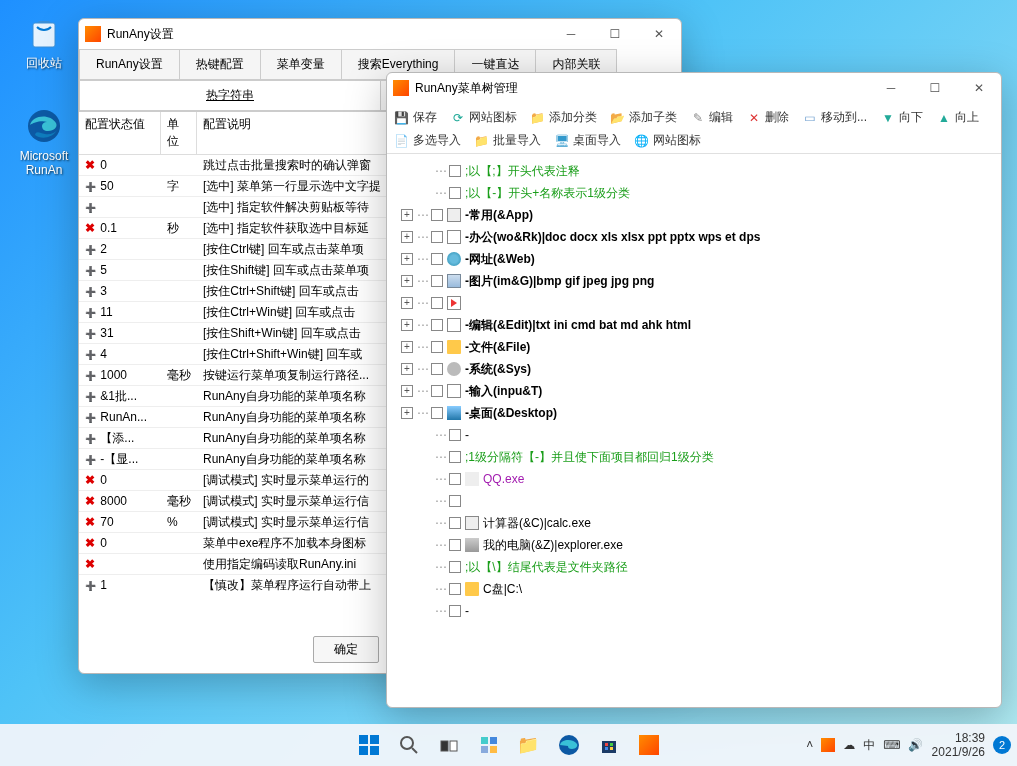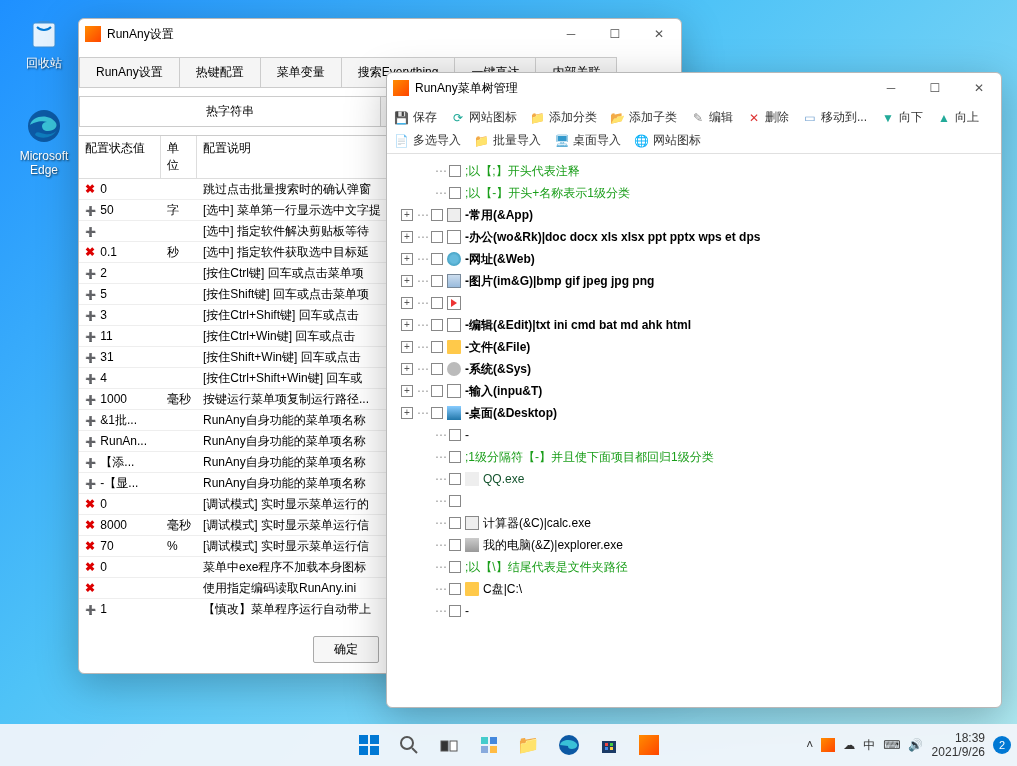--- a/index.html
+++ b/index.html
@@ -19,21 +19,21 @@
 
 
 .win { position: absolute; background: #fff; border: 1px solid #b8b8b8; border-radius: 6px; box-shadow: 0 10px 40px rgba(0,0,0,0.25); display: flex; flex-direction: column; }
 .titlebar { height: 30px; display: flex; align-items: center; padding-left: 6px; }
 .titlebar .ticon { width: 16px; height: 16px; background: linear-gradient(135deg,#ff8c00,#ff4500); margin-right: 6px; }
 .titlebar .ttext { flex: 1; font-size: 12px; }
 .winbtns { display: flex; }
 .winbtn { width: 44px; height: 30px; display: flex; align-items: center; justify-content: center; cursor: pointer; color: #555; }
 
 
-.win1 { left: 78px; top: 18px; width: 604px; height: 656px; gap: 8px; }
+.win1 { left: 78px; top: 18px; width: 604px; height: 656px; }
 .tabs { display: flex; border-bottom: 1px solid #ccc; }
 .tab { flex: 0 0 auto; padding: 6px 16px; border: 1px solid #ccc; border-bottom: none; margin-right: -1px; background: #f5f5f5; cursor: pointer; font-size: 12px; }
 .tab.active { background: #fff; }
 .tabrow2 .tab { flex: 1; text-align: center; }
 .note { padding: 10px 14px 8px; font-size: 12px; }
 .grid { flex: 1; overflow: hidden; border-top: 1px solid #ccc; }
 .ghead { display: flex; background: #fff; border-bottom: 1px solid #ddd; }
 .ghead div { padding: 4px 6px; border-right: 1px solid #ddd; font-size: 12px; }
 .gc1 { width: 82px; } .gc2 { width: 36px; } .gc3 { flex: 1; }
 .gbody { height: 440px; overflow: hidden; }
@@ -64,21 +64,21 @@
 .tico.globe { background: radial-gradient(#6bd 40%, #28a); border-radius: 50%; }
 .tico.img { background: linear-gradient(#cde, #9bd); border: 1px solid #789; }
 .tico.vid { background: #fff; border: 1px solid #888; position: relative; }
 .tico.vid::after { content:""; position:absolute; left:3px; top:2px; border-left:6px solid #e33; border-top:4px solid transparent; border-bottom:4px solid transparent; }
 .tico.gear { background: #bbb; border-radius: 50%; }
 .tico.desk { background: linear-gradient(#8cf,#27a); }
 .tico.qq { background: #eee; }
 .tico.calc { background: #eee; border: 1px solid #888; }
 .tico.pc { background: linear-gradient(#ccc,#999); }
 .tlabel.green { color: #1a9e1a; }
-.tlabel.blue { color: #14532d; }
+.tlabel.blue { color: #a21caf; }
 .tlabel.bold { font-weight: bold; color: #000; }
 .tlabel.norm { color: #000; }
 
 
 .badge { position:absolute; right:4px; bottom:46px; width:18px; height:18px; background:#0078d4; color:#fff; border-radius:50%; font-size:11px; display:flex; align-items:center; justify-content:center; }
 </style>
 </head>
 <body>
 
 <div class="desktop-icon" style="left:14px; top:12px;">
@@ -93,21 +93,21 @@
 </div>
 
 <div class="desktop-icon" style="left:14px; top:106px;">
   <div class="ico">
     <svg width="38" height="38" viewBox="0 0 38 38">
         <circle cx="19" cy="19" r="16" fill="#0c59a4"></circle>
         <path d="M5 18c2-10 20-12 26-2 2 4-2 8-8 8-4 0-6-2-6-5 0-2 2-4 5-4-6-2-14 1-17 3z" fill="#39c1d7"></path>
         <path d="M10 28c6 5 18 3 22-5-2 3-7 5-12 4-5-1-9-4-10 1z" fill="#0f7dbe"></path>
       </svg>
   </div>
-  <div class="label">Microsoft Edge</div>
+  <div class="label">Microsoft RunAn</div>
 </div>
 
 <div class="win win1">
   <div class="titlebar">
     <div class="ticon"></div>
     <div class="ttext">RunAny设置</div>
     <div class="winbtns">
       <div class="winbtn">─</div>
       <div class="winbtn">☐</div>
       <div class="winbtn close">✕</div>
@@ -115,21 +115,21 @@
   </div>
   <div class="tabs" id="tabs1">
       <div class="tab">RunAny设置</div>
       <div class="tab">热键配置</div>
       <div class="tab">菜单变量</div>
       <div class="tab">搜索Everything</div>
       <div class="tab">一键直达</div>
       <div class="tab">内部关联</div>
     </div>
   <div class="tabs tabrow2" id="tabs2">
-      <div class="tab active" style="flex: 1 1 0%;">热字符串</div>
+      <div class="tab active" style="flex: 1 1 0%; text-decoration: underline;">热字符串</div>
       <div class="tab" style="flex: 1 1 0%;">图标</div>
     </div>
   <div class="grid">
     <div class="ghead">
       <div class="gc1">配置状态值</div>
       <div class="gc2">单位</div>
       <div class="gc3">配置说明</div>
     </div>
     <div class="gbody" id="gbody">
         <div class="grow">

